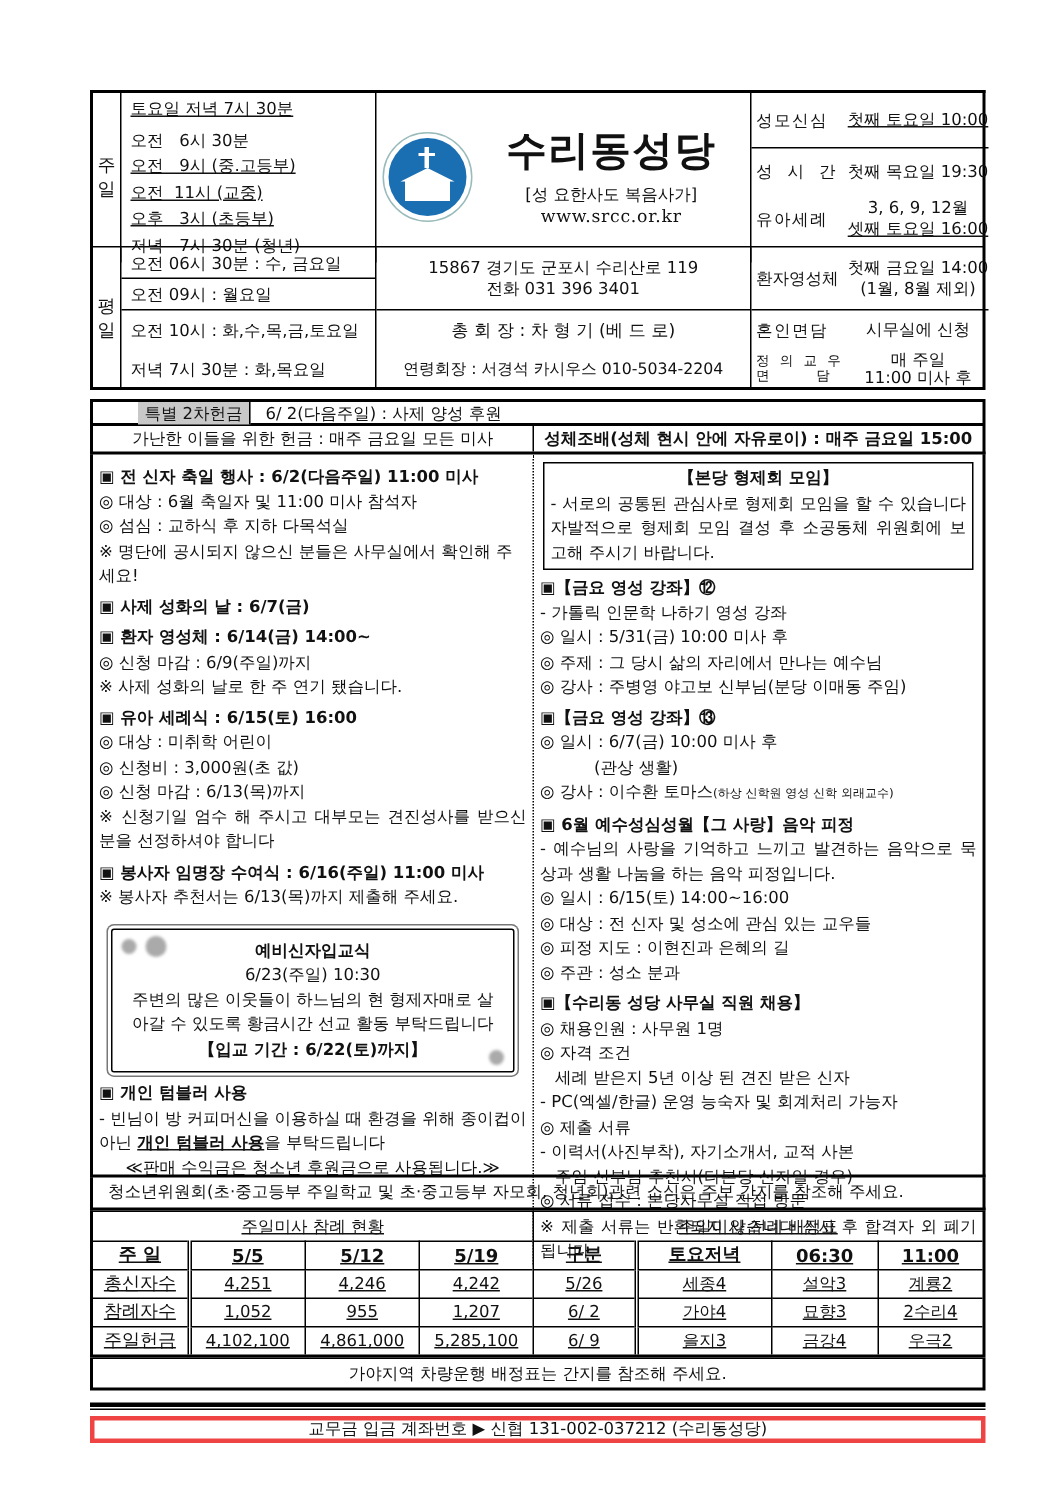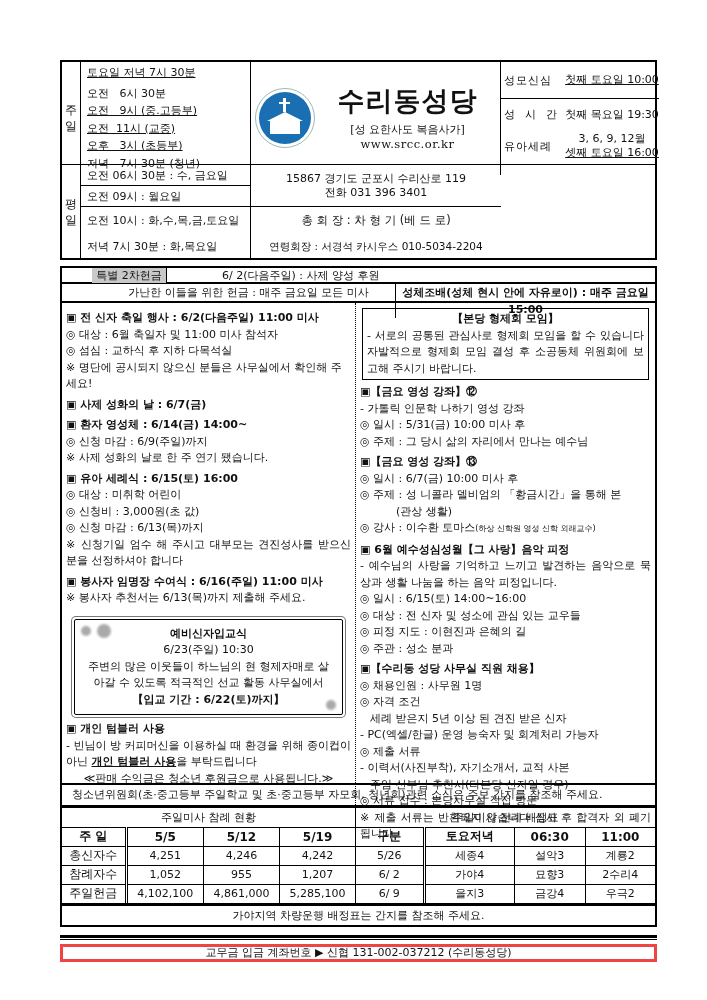--- a/index.html
+++ b/index.html
@@ -35,23 +35,23 @@
   .row2 > .c { border-right: 1px solid #000; }
   .row2 > .c:last-child { border-right: none; }
   .sub-r { border-bottom: 1px solid #000; }
   .sub-r:last-child { border-bottom: none; }
   .wk { padding-left: 6px; font-size: 11px; display: flex; align-items: center; }
   .addr { text-align: center; font-size: 11px; line-height: 14px; display: flex; flex-direction: column; justify-content: center; }
 
   
   .special { margin-top: 6px; display: grid; grid-template-columns: 105px 1fr; border: 2px solid #000; height: 18px; }
   .special .lbl { background: #c8c8c8; border-right: 1px solid #000; text-align: center; font-size: 11px; line-height: 15px; margin-left: 30px; }
-  .special .txt { padding-left: 24px; font-size: 11px; line-height: 15px; margin-left: 31px; }
-
-  .bar2 { display: grid; grid-template-columns: 294px 1fr; border: 2px solid #000; border-top: none; height: 19px; padding-left: 40px; }
+  .special .txt { padding-left: 10px; font-size: 11px; line-height: 15px; }
+
+  .bar2 { display: grid; grid-template-columns: 294px 1fr; border: 2px solid #000; border-top: none; height: 19px; }
   .bar2 > div { font-size: 11px; line-height: 17px; text-align: center; }
   .bar2 > div:first-child { border-right: 1px solid #000; }
   .bar2 .b { font-weight: bold; }
 
   
   .body2 { display: grid; grid-template-columns: 294px 1fr; border: 2px solid #000; border-top: none; height: 482px; }
   .colL { border-right: 1px dotted #000; padding: 3px 4px 0 4px; font-size: 11px; line-height: 16.5px; }
   .colR { padding: 3px 4px 0 4px; font-size: 11px; line-height: 16.5px; }
   .hd { font-weight: bold; margin-top: 3px; }
   .hd:first-child { margin-top: 4px; }
@@ -67,21 +67,21 @@
   .boxR { border: 1px solid #000; margin: 2px 2px 4px 2px; padding: 2px 4px; }
   .boxR .t { text-align: center; font-weight: bold; }
 
   
   .youth { border: 2px solid #000; border-top: none; font-size: 11px; line-height: 20px; padding-left: 10px; }
 
   
   .tables { display: grid; grid-template-columns: 294px 1fr; border: 2px solid #000; border-top: 1px solid #000; }
   .tables > div:first-child { border-right: 1px solid #000; }
   table { border-collapse: collapse; width: 100%; font-size: 11px; }
-  td, th { border: 1px solid #000; text-align: center; height: 19px; font-weight: normal; }
+  td, th { border: 1px solid #000; text-align: center; height: 19px; font-weight: normal; text-decoration: underline; }
   tr:first-child td { border-top: none; }
   td:first-child { border-left: none; }
   td:last-child { border-right: none; }
   tr:last-child td { border-bottom: none; }
   .dbl { border-right: 3px double #000 !important; }
   .th-title { font-size: 11px; }
   .th-col { font-weight: bold; font-size: 12px; }
 
   .shuttle { border: 2px solid #000; border-top: 1px solid #000; height: 22px; text-align: center; font-size: 11px; line-height: 19px; }
   .rule { border-top: 3px solid #000; margin-top: 8px; border-bottom: 1px solid #000; height: 5px; }
@@ -155,20 +155,43 @@
       <div class="wk" style="height:26px;">저녁 7시 30분 : 화,목요일</div>
     </div>
     <div class="c" style="display:flex;flex-direction:column;">
       <div class="addr sub-r" style="height:42px;">
         <span>15867 경기도 군포시 수리산로 119</span>
         <span>전화 031 396 3401</span>
       </div>
       <div class="addr" style="height:26px;font-size:11.5px;">총 회 장 : 차 형 기 (베 드 로)</div>
       <div class="addr" style="height:26px;font-size:10.5px;">연령회장 : 서경석 카시우스 010-5034-2204</div>
     </div>
+    <div class="c" style="display:flex;flex-direction:column;">
+      <div class="sched sub-r" style="height:42px;">
+        <div class="k" style="letter-spacing:0;">환자영성체</div>
+        <div class="v">
+          <span>첫째 금요일 14:00</span>
+          <span>(1월, 8월 제외)</span>
+        </div>
+      </div>
+      <div class="sched" style="height:26px;">
+        <div class="k">혼인면담</div>
+        <div class="v">
+            <span>시무실에 신청</span>
+          </div>
+      </div>
+      <div class="sched" style="height:26px;">
+        <div class="k" style="white-space:pre;font-size:9px;line-height:10px;letter-spacing:2px;">정 의 교 우
+면      담</div>
+        <div class="v" style="line-height:12px;">
+          <span>매 주일</span>
+          <span>11:00 미사 후</span>
+        </div>
+      </div>
+    </div>
   </div>
 
   <div class="special">
     <div class="lbl">특별 2차헌금</div>
     <div class="txt">6/ 2(다음주일) : 사제 양성 후원</div>
   </div>
   <div class="bar2">
     <div>가난한 이들을 위한 헌금 : 매주 금요일 모든 미사</div>
     <div class="b">성체조배(성체 현시 안에 자유로이) : 매주 금요일 15:00</div>
   </div>
@@ -199,21 +222,21 @@
       <div>
         <div class="hd">▣ 봉사자 임명장 수여식 : 6/16(주일) 11:00 미사</div>
         <div>※ 봉사자 추천서는 6/13(목)까지 제출해 주세요.</div>
       </div>
       <div class="notice">
         <span class="dots" style="left:6px;top:6px;"></span>
         <span class="dots" style="left:22px;top:4px;width:14px;height:14px;"></span>
         <span class="dots" style="right:6px;bottom:4px;"></span>
         <div class="t">예비신자입교식</div>
         <div>6/23(주일) 10:30</div>
-        <div>주변의 많은 이웃들이 하느님의 현 형제자매로 살아갈 수 있도록 적극적인 선교 활동 사무실에서</div>
+        <div>주변의 많은 이웃들이 하느님의 현 형제자매로 살아갈 수 있도록 황금시간 선교 활동 부탁드립니다</div>
         <div style="font-weight:bold;">【입교 기간 : 6/22(토)까지】</div>
       </div>
       <div>
         <div class="hd">▣ 개인 텀블러 사용</div>
         <div class="just">
           <span>- 빈님이 방 커피머신을 이용하실 때 환경을 위해 종이컵이 아닌 </span><span class="u" style="font-weight:bold;">개인 텀블러 사용</span><span>을 부탁드립니다</span>
         </div>
         <div style="text-align:center;">≪판매 수익금은 청소년 후원금으로 사용됩니다.≫</div>
       </div>
     </div>
@@ -221,25 +244,25 @@
     <div class="colR">
       <div class="boxR">
         <div class="t">【본당 형제회 모임】</div>
         <div class="just">- 서로의 공통된 관심사로 형제회 모임을 할 수 있습니다 자발적으로 형제회 모임 결성 후 소공동체 위원회에 보고해 주시기 바랍니다.</div>
       </div>
       <div>
         <div class="hd">▣【금요 영성 강좌】⑫</div>
         <div>- 가톨릭 인문학 나하기 영성 강좌</div>
         <div>◎ 일시 : 5/31(금) 10:00 미사 후</div>
         <div>◎ 주제 : 그 당시 삶의 자리에서 만나는 예수님</div>
+        <div>◎ 강사 : 주병영 야고보 신부님(분당 이매동 주임)</div>
       </div>
       <div>
         <div class="hd">▣【금요 영성 강좌】⑬</div>
         <div>◎ 일시 : 6/7(금) 10:00 미사 후</div>
-        <div>◎ 주제 : 성 니콜라 델비엄의 「황금시간」을 통해 본</div>
         <div class="ind2">(관상 생활)</div>
         <div><span>◎ 강사 : 이수환 토마스</span><span class="small">(하상 신학원 영성 신학 외래교수)</span></div>
       </div>
       <div>
         <div class="hd">▣ 6월 예수성심성월【그 사랑】음악 피정</div>
         <div class="just">- 예수님의 사랑을 기억하고 느끼고 발견하는 음악으로 묵상과 생활 나눔을 하는 음악 피정입니다.</div>
         <div>◎ 일시 : 6/15(토) 14:00~16:00</div>
         <div>◎ 대상 : 전 신자 및 성소에 관심 있는 교우들</div>
         <div>◎ 피정 지도 : 이현진과 은혜의 길</div>
         <div>◎ 주관 : 성소 분과</div>

